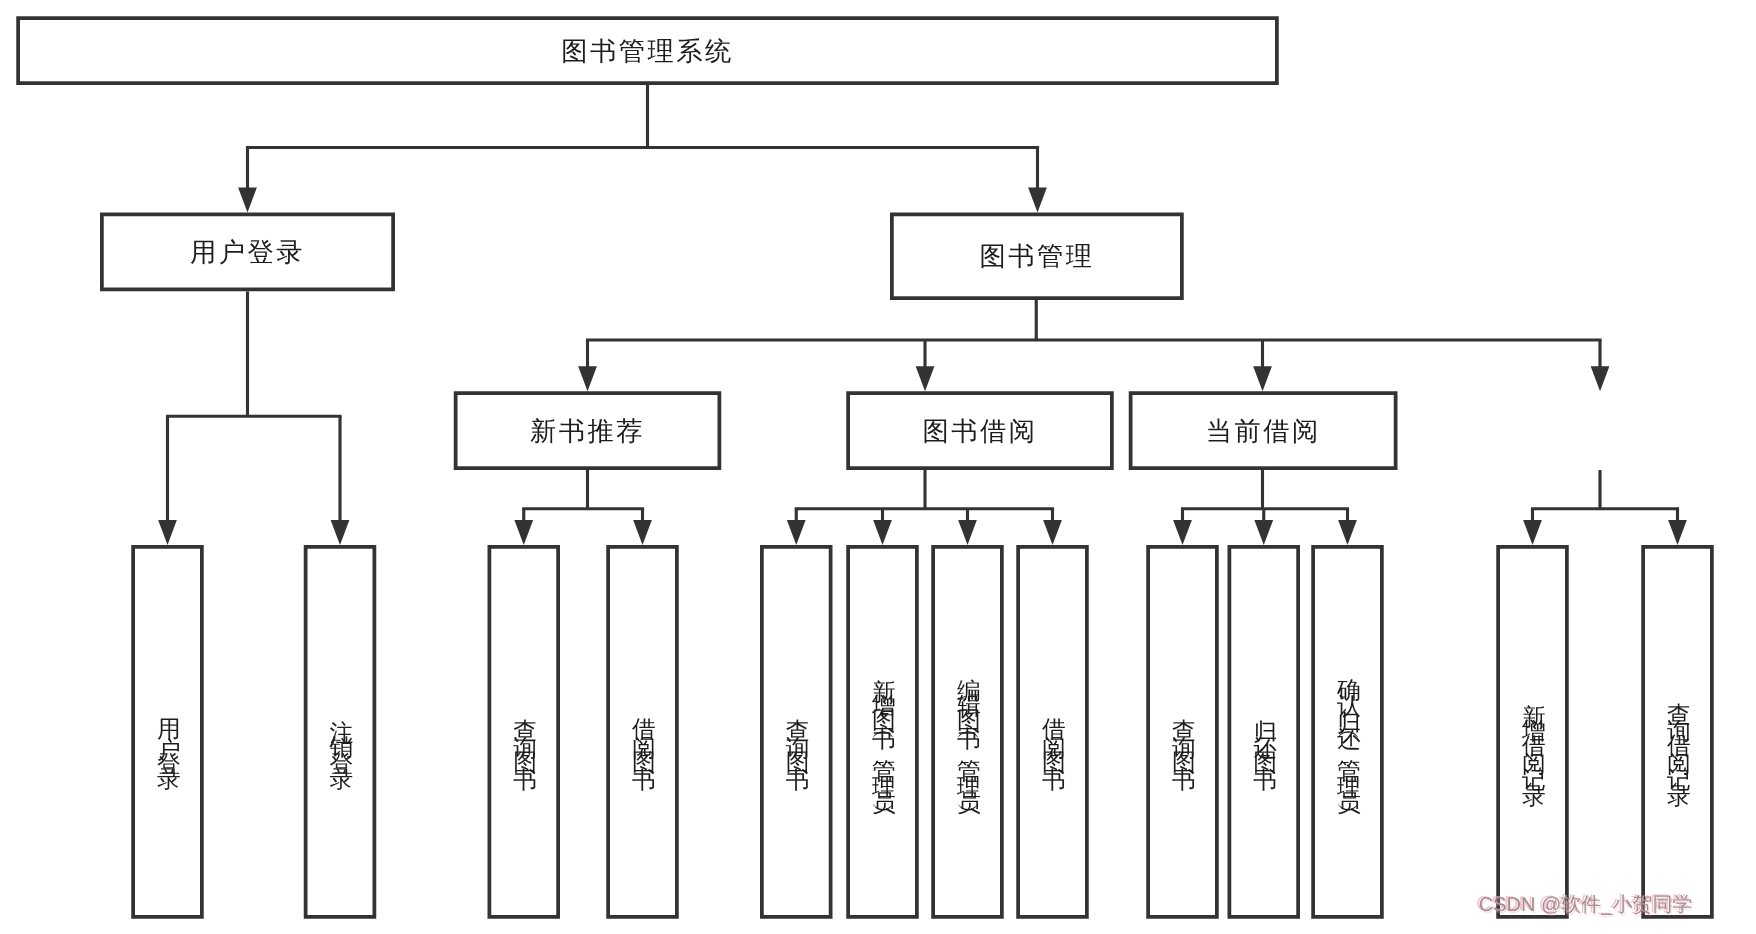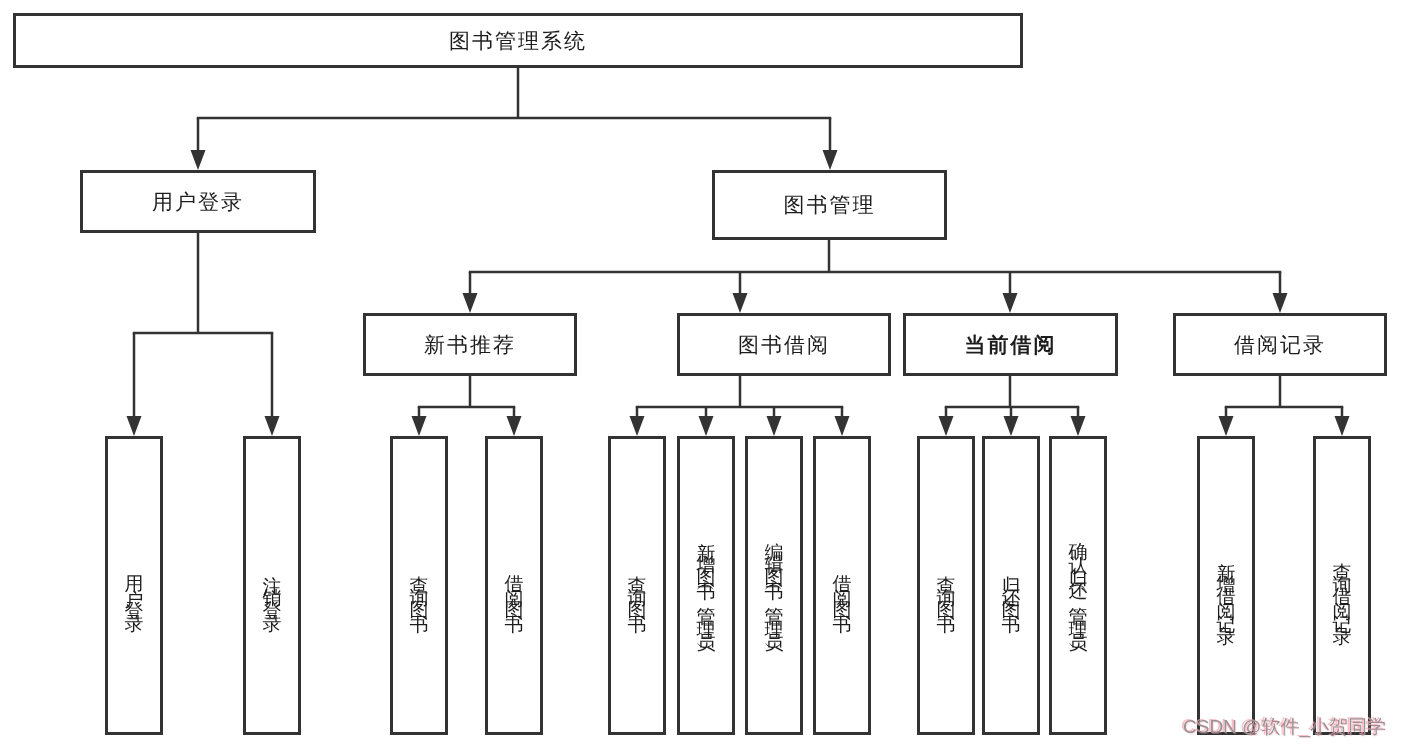--- a/index.html
+++ b/index.html
@@ -33,21 +33,21 @@
     text-orientation: mixed;
     text-align: center;
     font-size: 19px;
     letter-spacing: 13px;
     line-height: 52px;
     width: 58px; height: 299px; top: 436px;
   }
   .watermark {
     position: absolute;
     left: 1183px; top: 714px;
-    font-size: 19px;
+    font-size: 16px;
     color: #9b9093;
     text-shadow: -2px -1px 0 rgba(245, 170, 181, 0.75), 1px 1px 0 rgba(245, 170, 181, 0.35);
     white-space: nowrap;
     z-index: 5;
   }
 </style>
 </head>
 <body>
 
 <div class="stage">
@@ -121,22 +121,21 @@
     </g>
   </svg>
 
   <div class="box" style="left:13px; top:13px; width:1010px; height:55px;">图书管理系统</div>
 
   <div class="box" style="left:80px; top:170px; width:236px; height:63px;">用户登录</div>
   <div class="box" style="left:712px; top:170px; width:235px; height:70px;">图书管理</div>
 
   <div class="box" style="left:363px; top:313px; width:214px; height:63px;">新书推荐</div>
   <div class="box" style="left:633px; top:313px; width:214px; height:63px;margin-left:44px;">图书借阅</div>
-  <div class="box" style="left:903px; top:313px; width:215px; height:63px;font-weight:bold;">当前借阅</div>
-  <div class="box" style="left:1173px; top:313px; width:214px; height:63px;">借阅记录</div>
+  <div class="box" style="left:903px; top:313px; width:215px; height:63px;">当前借阅</div>
 
   <div class="vbox" style="left:105px;">用户登录</div>
   <div class="vbox" style="left:243px;">注销登录</div>
 
   <div class="vbox" style="left:390px;">查询图书</div>
   <div class="vbox" style="left:485px;">借阅图书</div>
 
   <div class="vbox" style="left:608px;">查询图书</div>
   <div class="vbox" style="left:677px;">新增图书（管理员）</div>
   <div class="vbox" style="left:745px;">编辑图书（管理员）</div>

